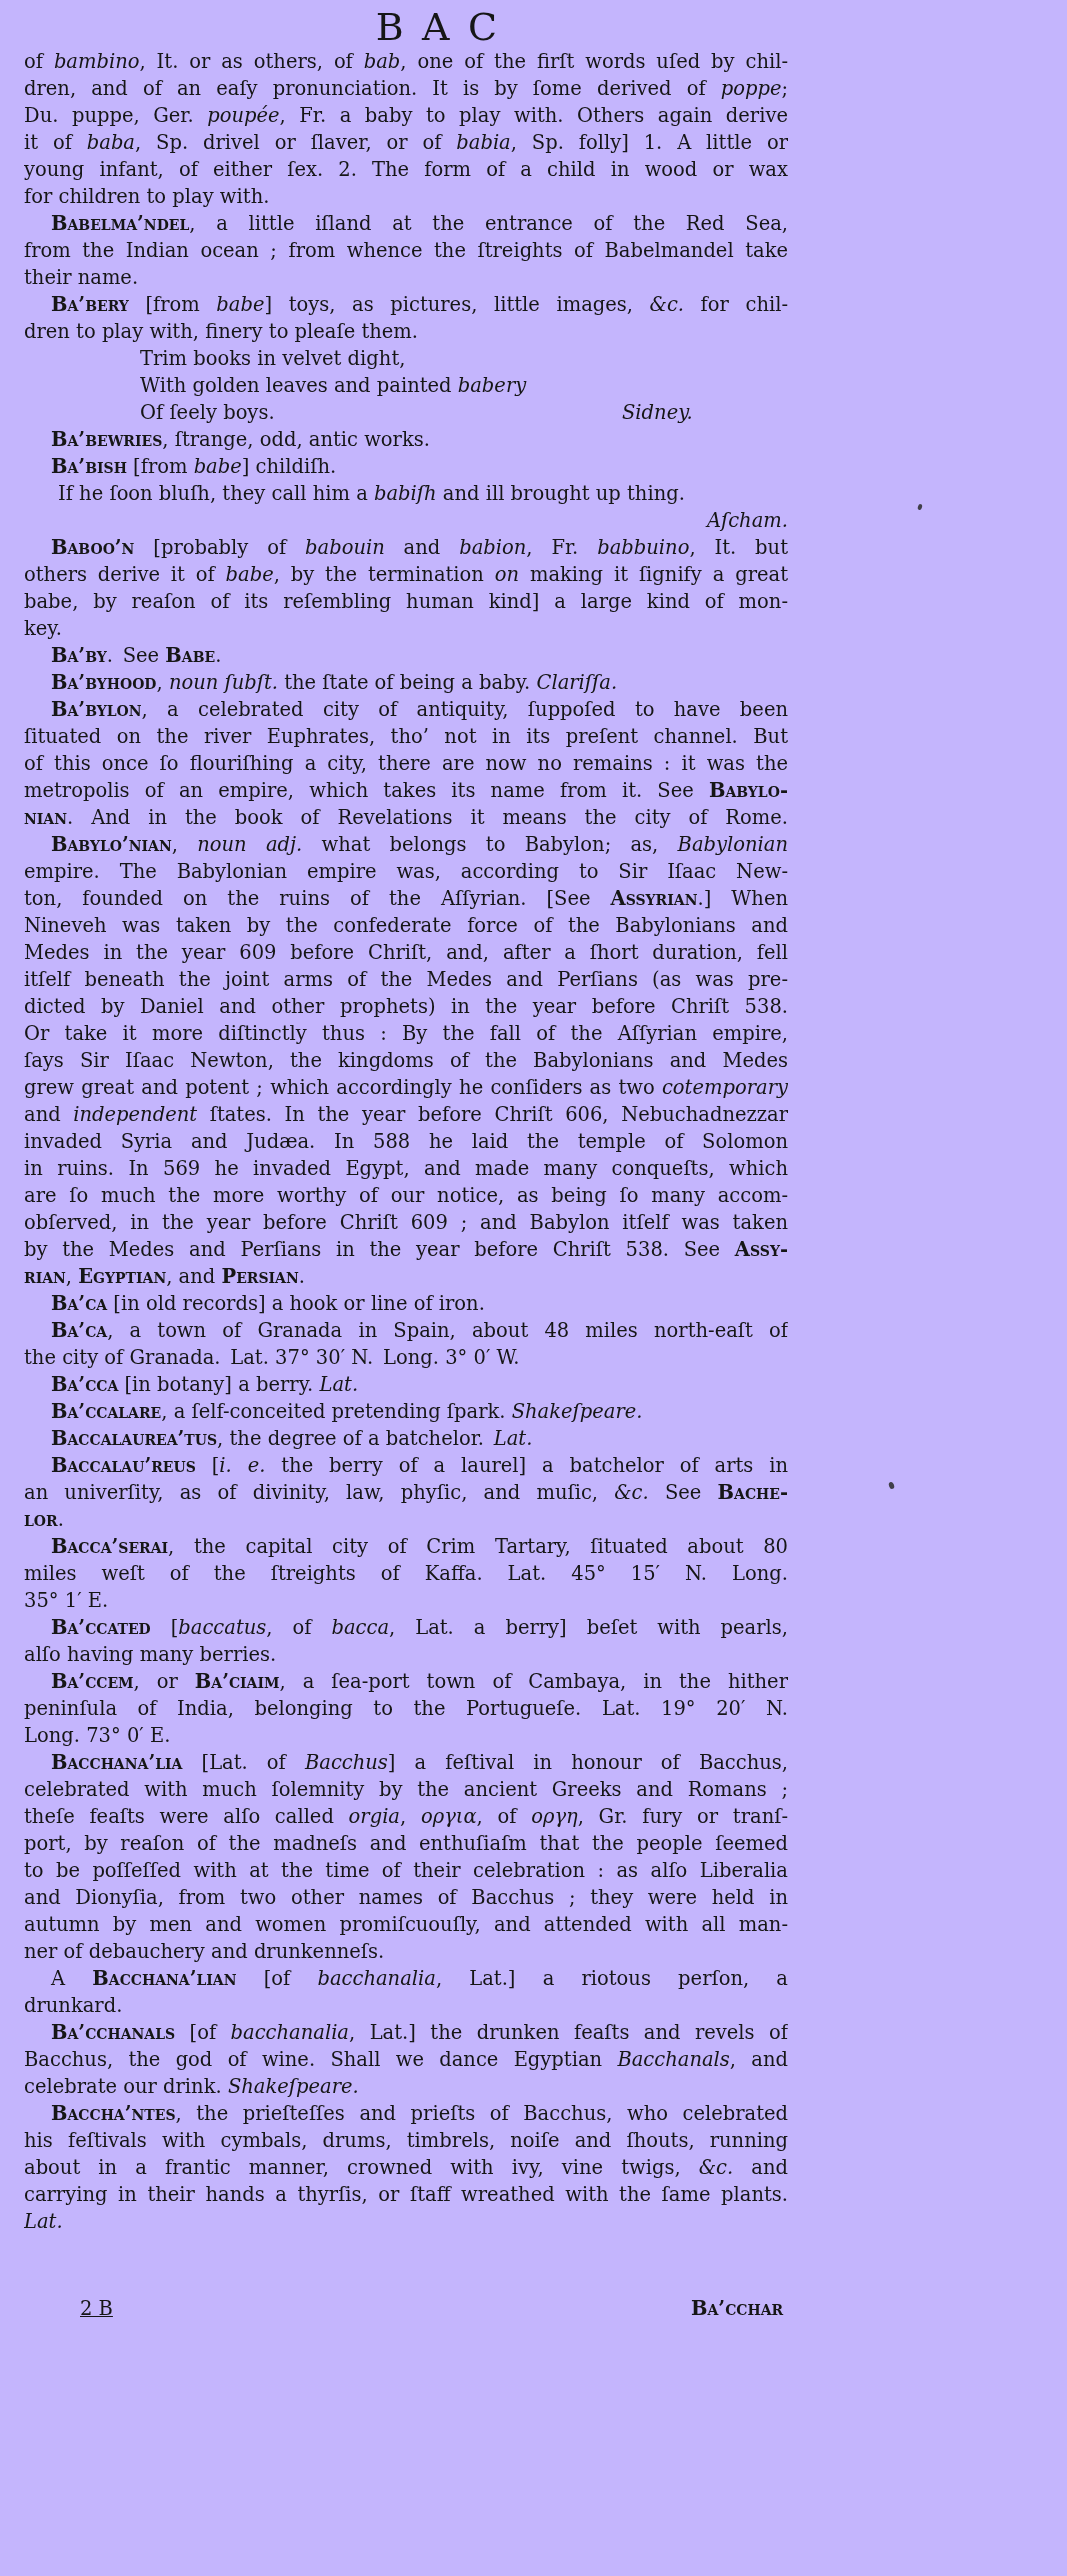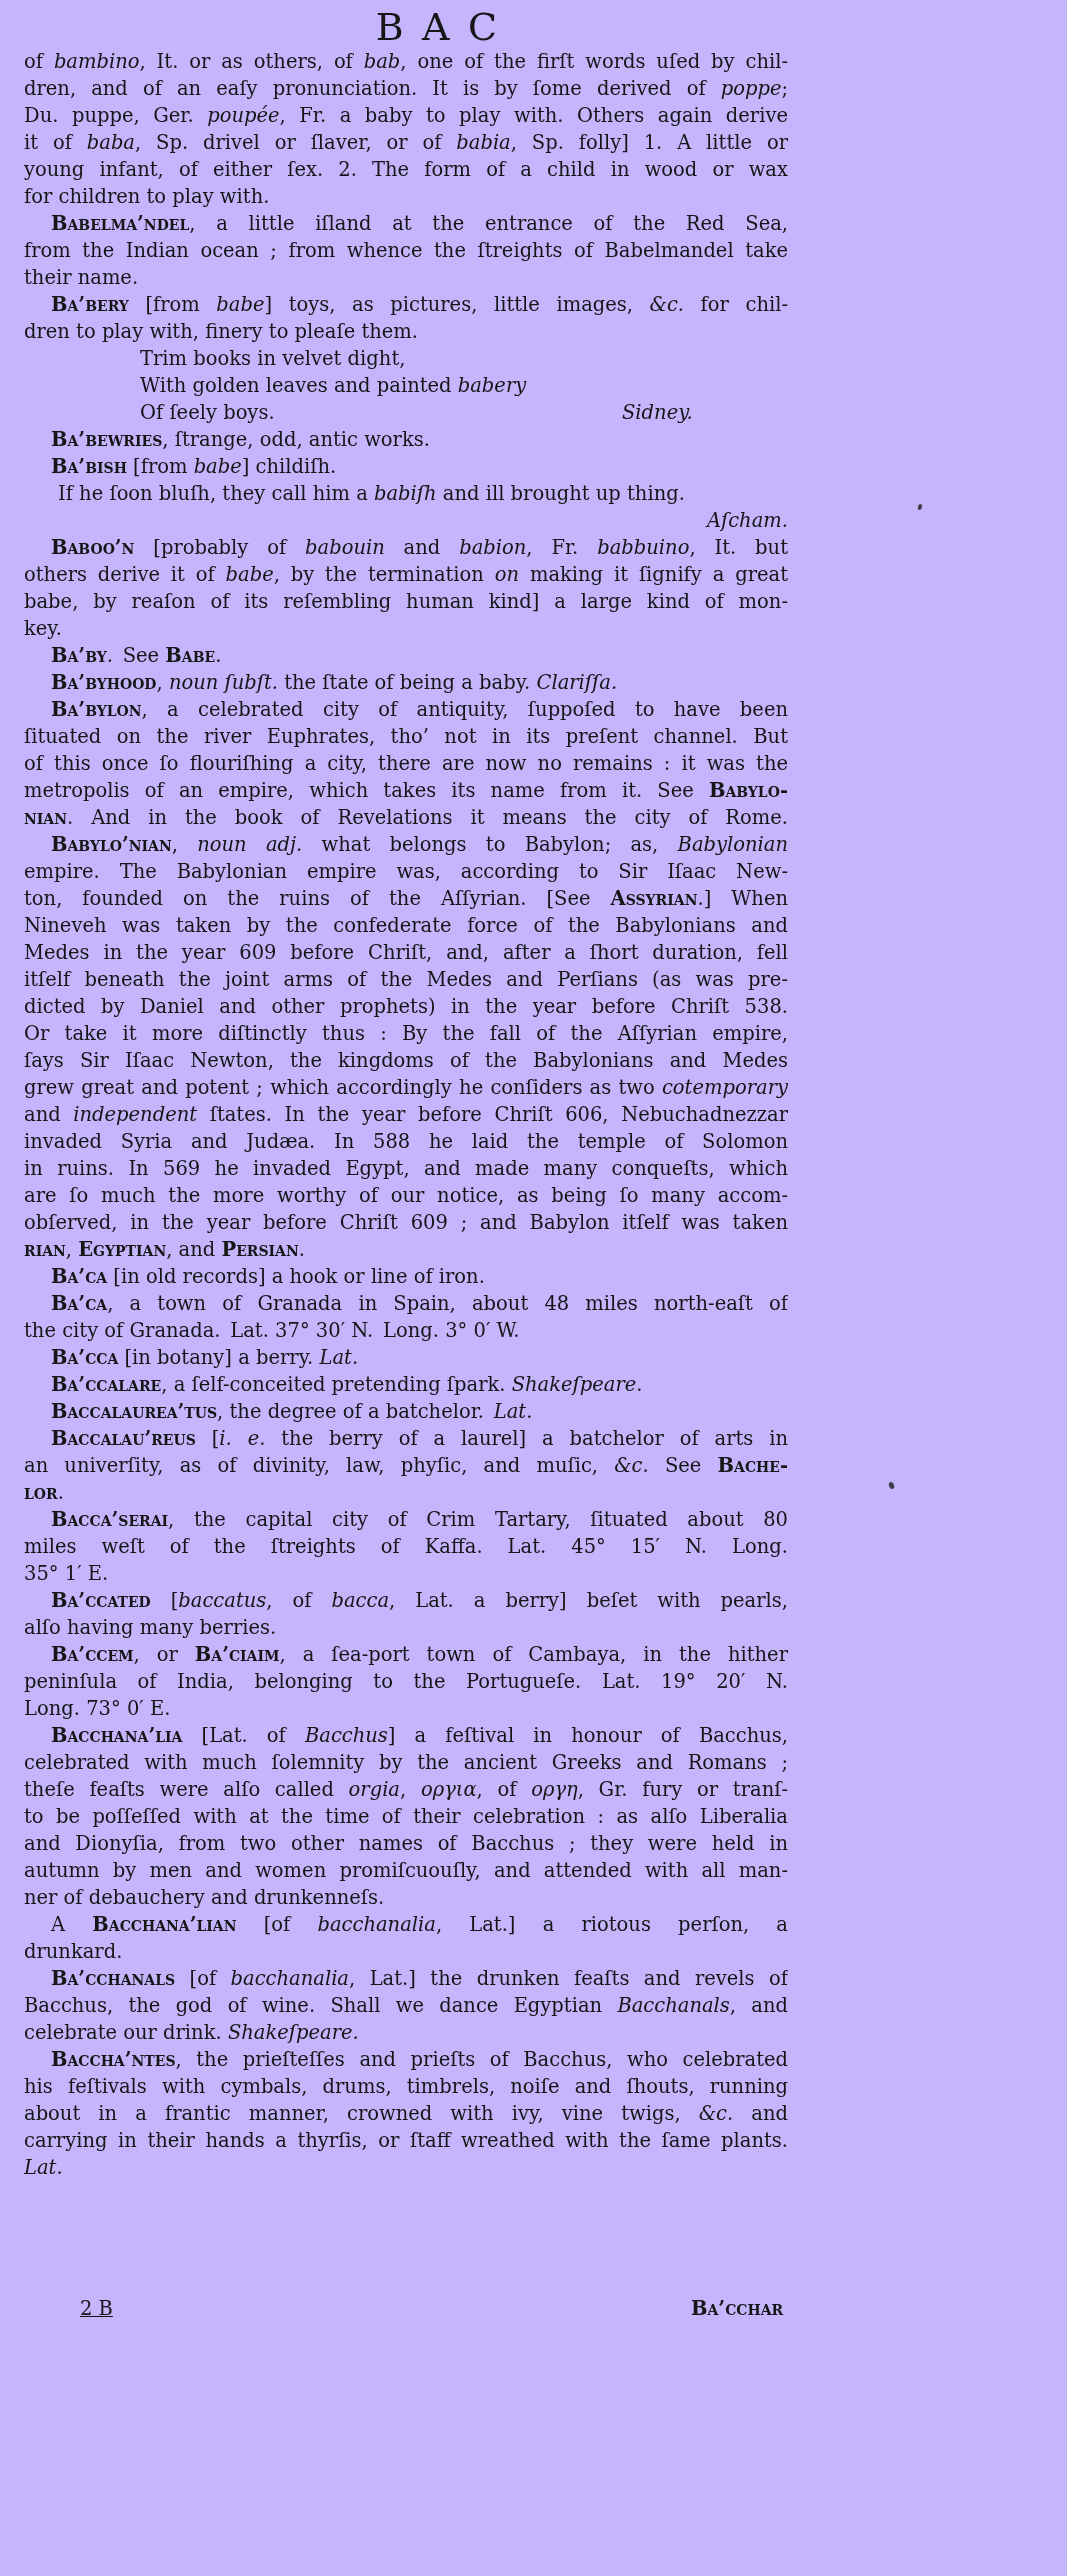--- a/index.html
+++ b/index.html
@@ -104,20 +104,21 @@
       <div class="ln j"><span>itſelf beneath the joint arms of the Medes and Perſians (as was pre-</span></div>
       <div class="ln j"><span>dicted by Daniel and other prophets) in the year before Chriſt 538.</span></div>
       <div class="ln j"><span>Or take it more diſtinctly thus : By the fall of the Aſſyrian empire,</span></div>
       <div class="ln j"><span>ſays Sir Iſaac Newton, the kingdoms of the Babylonians and Medes</span></div>
       <div class="ln j"><span>grew great and potent ; which accordingly he conſiders as two </span><span class="it">cotemporary</span></div>
       <div class="ln j"><span>and </span><span class="it">independent</span><span> ſtates. In the year before Chriſt 606, Nebuchadnezzar</span></div>
       <div class="ln j"><span>invaded Syria and Judæa. In 588 he laid the temple of Solomon</span></div>
       <div class="ln j"><span>in ruins. In 569 he invaded Egypt, and made many conqueſts, which</span></div>
       <div class="ln j"><span>are ſo much the more worthy of our notice, as being ſo many accom-</span></div>
       <div class="ln j"><span>obſerved, in the year before Chriſt 609 ; and Babylon itſelf was taken</span></div>
+      <div class="ln j"><span>by the Medes and Perſians in the year before Chriſt 538. See </span><span class="sc">Assy-</span></div>
       <div class="ln"><span class="sc">rian</span><span>, </span><span class="sc">Egyptian</span><span>, and </span><span class="sc">Persian</span><span>.</span></div>
       <div class="ln ind"><span class="sc">Ba’ca</span><span> [in old records] a hook or line of iron.</span></div>
       <div class="ln j ind"><span class="sc">Ba’ca</span><span>, a town of Granada in Spain, about 48 miles north-eaſt of</span></div>
       <div class="ln"><span>the city of Granada. Lat. 37° 30′ N. Long. 3° 0′ W.</span></div>
       <div class="ln ind"><span class="sc">Ba’cca</span><span> [in botany] a berry. </span><span class="it">Lat.</span></div>
       <div class="ln ind"><span class="sc">Ba’ccalare</span><span>, a ſelf-conceited pretending ſpark. </span><span class="it">Shakeſpeare.</span></div>
       <div class="ln ind"><span class="sc">Baccalaurea’tus</span><span>, the degree of a batchelor. </span><span class="it">Lat.</span></div>
       <div class="ln j ind"><span class="sc">Baccalau’reus</span><span> [</span><span class="it">i. e.</span><span> the berry of a laurel] a batchelor of arts in</span></div>
       <div class="ln j"><span>an univerſity, as of divinity, law, phyſic, and muſic, </span><span class="it">&amp;c.</span><span> See </span><span class="sc">Bache-</span></div>
       <div class="ln"><span class="sc">lor</span><span>.</span></div>
@@ -125,20 +126,21 @@
       <div class="ln j"><span>miles weſt of the ſtreights of Kaffa. Lat. 45° 15′ N. Long.</span></div>
       <div class="ln"><span>35° 1′ E.</span></div>
       <div class="ln j ind"><span class="sc">Ba’ccated</span><span> [</span><span class="it">baccatus</span><span>, of </span><span class="it">bacca</span><span>, Lat. a berry] beſet with pearls,</span></div>
       <div class="ln"><span>alſo having many berries.</span></div>
       <div class="ln j ind"><span class="sc">Ba’ccem</span><span>, or </span><span class="sc">Ba’ciaim</span><span>, a ſea-port town of Cambaya, in the hither</span></div>
       <div class="ln j"><span>peninſula of India, belonging to the Portugueſe. Lat. 19° 20′ N.</span></div>
       <div class="ln"><span>Long. 73° 0′ E.</span></div>
       <div class="ln j ind"><span class="sc">Bacchana’lia</span><span> [Lat. of </span><span class="it">Bacchus</span><span>] a feſtival in honour of Bacchus,</span></div>
       <div class="ln j"><span>celebrated with much ſolemnity by the ancient Greeks and Romans ;</span></div>
       <div class="ln j"><span>theſe feaſts were alſo called </span><span class="it">orgia</span><span>, </span><span class="it">οργια</span><span>, of </span><span class="it">οργη</span><span>, Gr. fury or tranſ-</span></div>
+      <div class="ln j"><span>port, by reaſon of the madneſs and enthuſiaſm that the people ſeemed</span></div>
       <div class="ln j"><span>to be poſſeſſed with at the time of their celebration : as alſo Liberalia</span></div>
       <div class="ln j"><span>and Dionyſia, from two other names of Bacchus ; they were held in</span></div>
       <div class="ln j"><span>autumn by men and women promiſcuouſly, and attended with all man-</span></div>
       <div class="ln"><span>ner of debauchery and drunkenneſs.</span></div>
       <div class="ln j ind"><span>A </span><span class="sc">Bacchana’lian</span><span> [of </span><span class="it">bacchanalia</span><span>, Lat.] a riotous perſon, a</span></div>
       <div class="ln"><span>drunkard.</span></div>
       <div class="ln j ind"><span class="sc">Ba’cchanals</span><span> [of </span><span class="it">bacchanalia</span><span>, Lat.] the drunken feaſts and revels of</span></div>
       <div class="ln j"><span>Bacchus, the god of wine. Shall we dance Egyptian </span><span class="it">Bacchanals</span><span>, and</span></div>
       <div class="ln"><span>celebrate our drink. </span><span class="it">Shakeſpeare.</span></div>
       <div class="ln j ind"><span class="sc">Baccha’ntes</span><span>, the prieſteſſes and prieſts of Bacchus, who celebrated</span></div>

